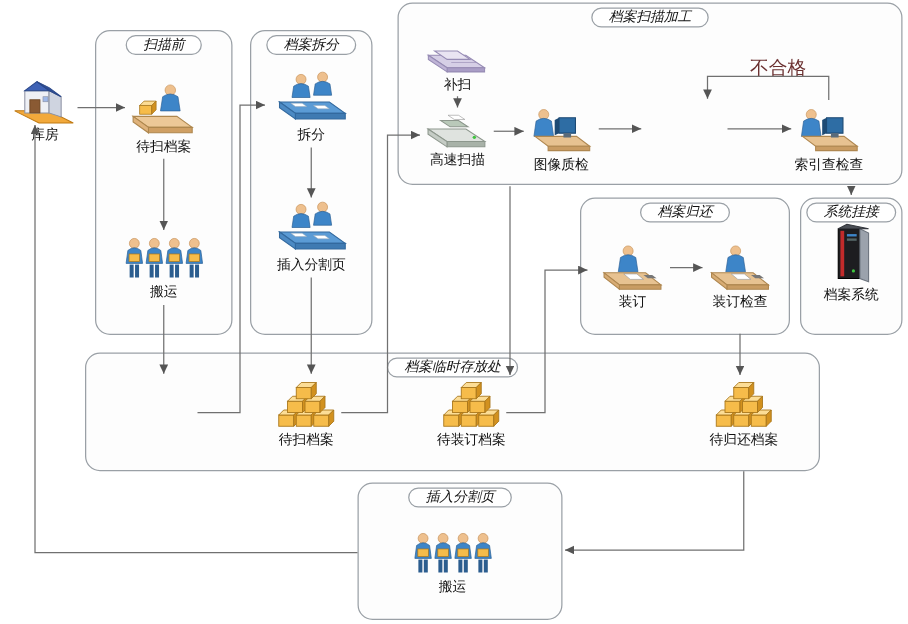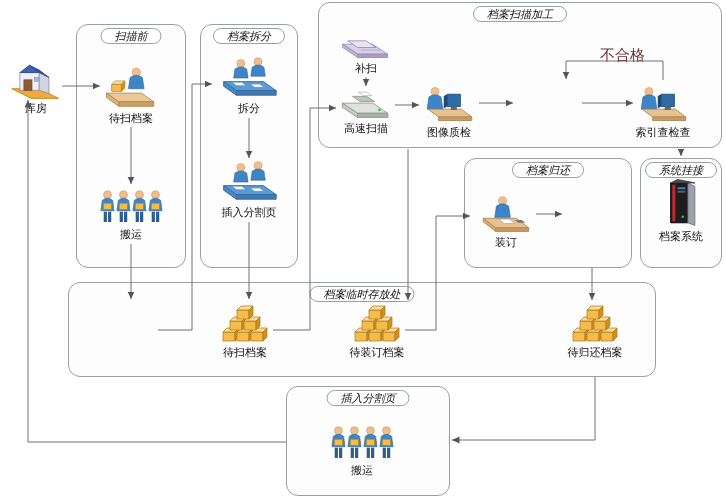--- a/index.html
+++ b/index.html
@@ -240,20 +240,26 @@
     <div class="node-label">索引查检查</div>
   </div>
 
   <div class="node" style="left:472px;top:192px;width:68px">
     <svg width="56" height="42">
         <use href="#ic-bind"></use>
       </svg>
     <div class="node-label">装订</div>
   </div>
 
+  <div class="node" style="left:554px;top:192px;width:76px">
+    <svg width="56" height="42">
+        <use href="#ic-bind"></use>
+      </svg>
+    <div class="node-label">装订检查</div>
+  </div>
 
   <div class="node" style="left:650px;top:176px;width:62px">
     <svg width="42" height="52">
         <use href="#ic-server"></use>
       </svg>
     <div class="node-label">档案系统</div>
   </div>
 
 
   <div class="node" style="left:207px;top:302px;width:76px">

